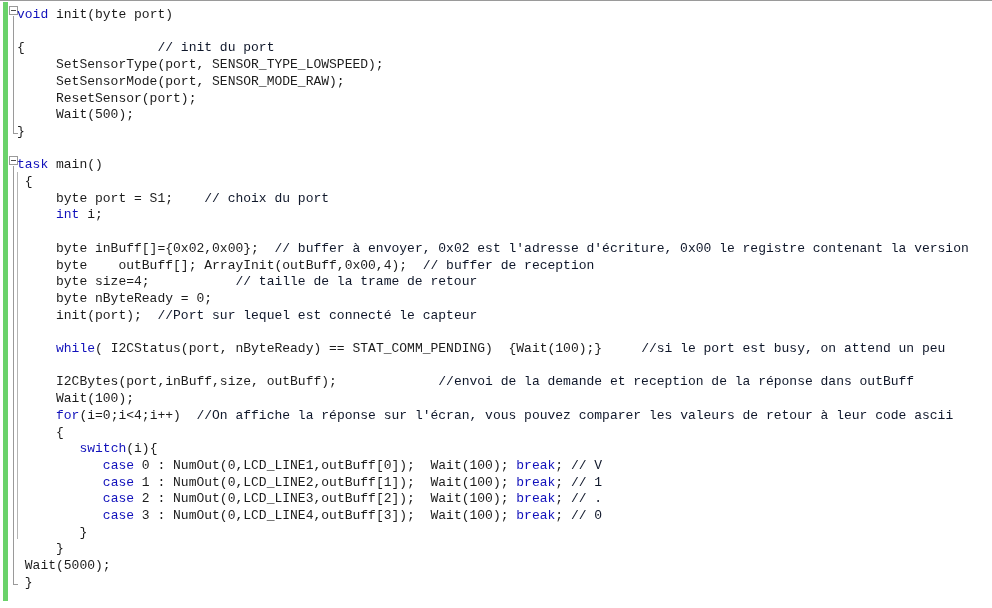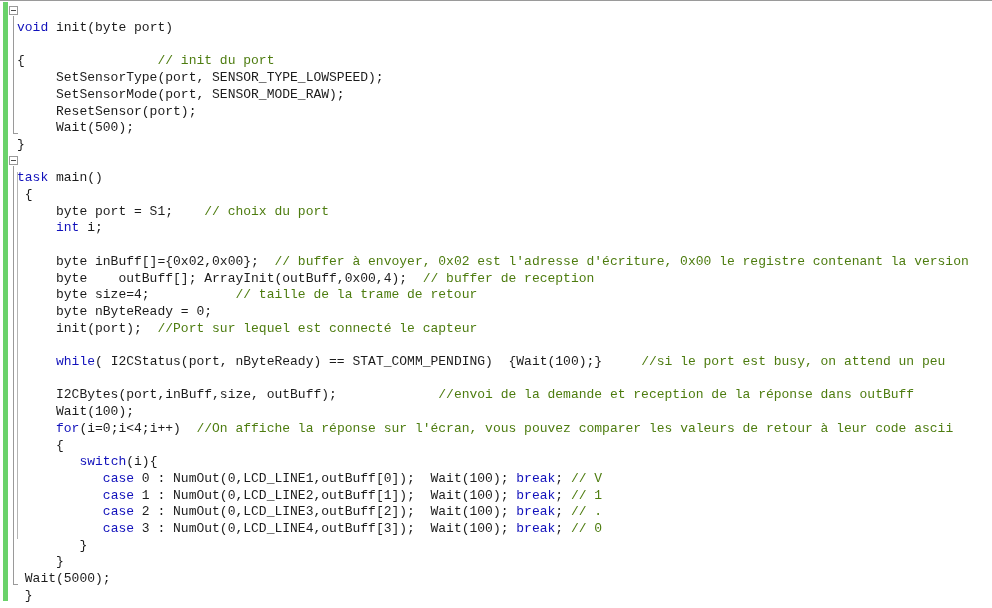--- a/index.html
+++ b/index.html
@@ -46,37 +46,37 @@
   .fold-line2{
     position:absolute;left:17px;
     width:1px;background:#b5b5b5;
   }
   .fold-foot{
     position:absolute;
     height:1px;background:#9a9a9a;
   }
   
   #code{
-    position:absolute;left:0;top:17px;
+    position:absolute;left:0;top:4px;
     width:992px;height:504px;
     font-size:13px;
     line-height:16.7px;
     white-space:pre;
     color:#202020;
   }
   .ln{
     position:absolute;
     left:0;
     height:16.7px;
     white-space:pre;
     font-size:13px;
     letter-spacing:0px;
   }
   .kw{color:#1111bb;}
-  .cm{color:#4d7c0f;}
+  .cm{color:#0f172a;}
   .tx{color:#1c1c1c;}
 </style>
 </head>
 <body>
 
 <div id="editor">
 
   <div id="change-bar"></div>
 
   <div id="fold-gutter">

